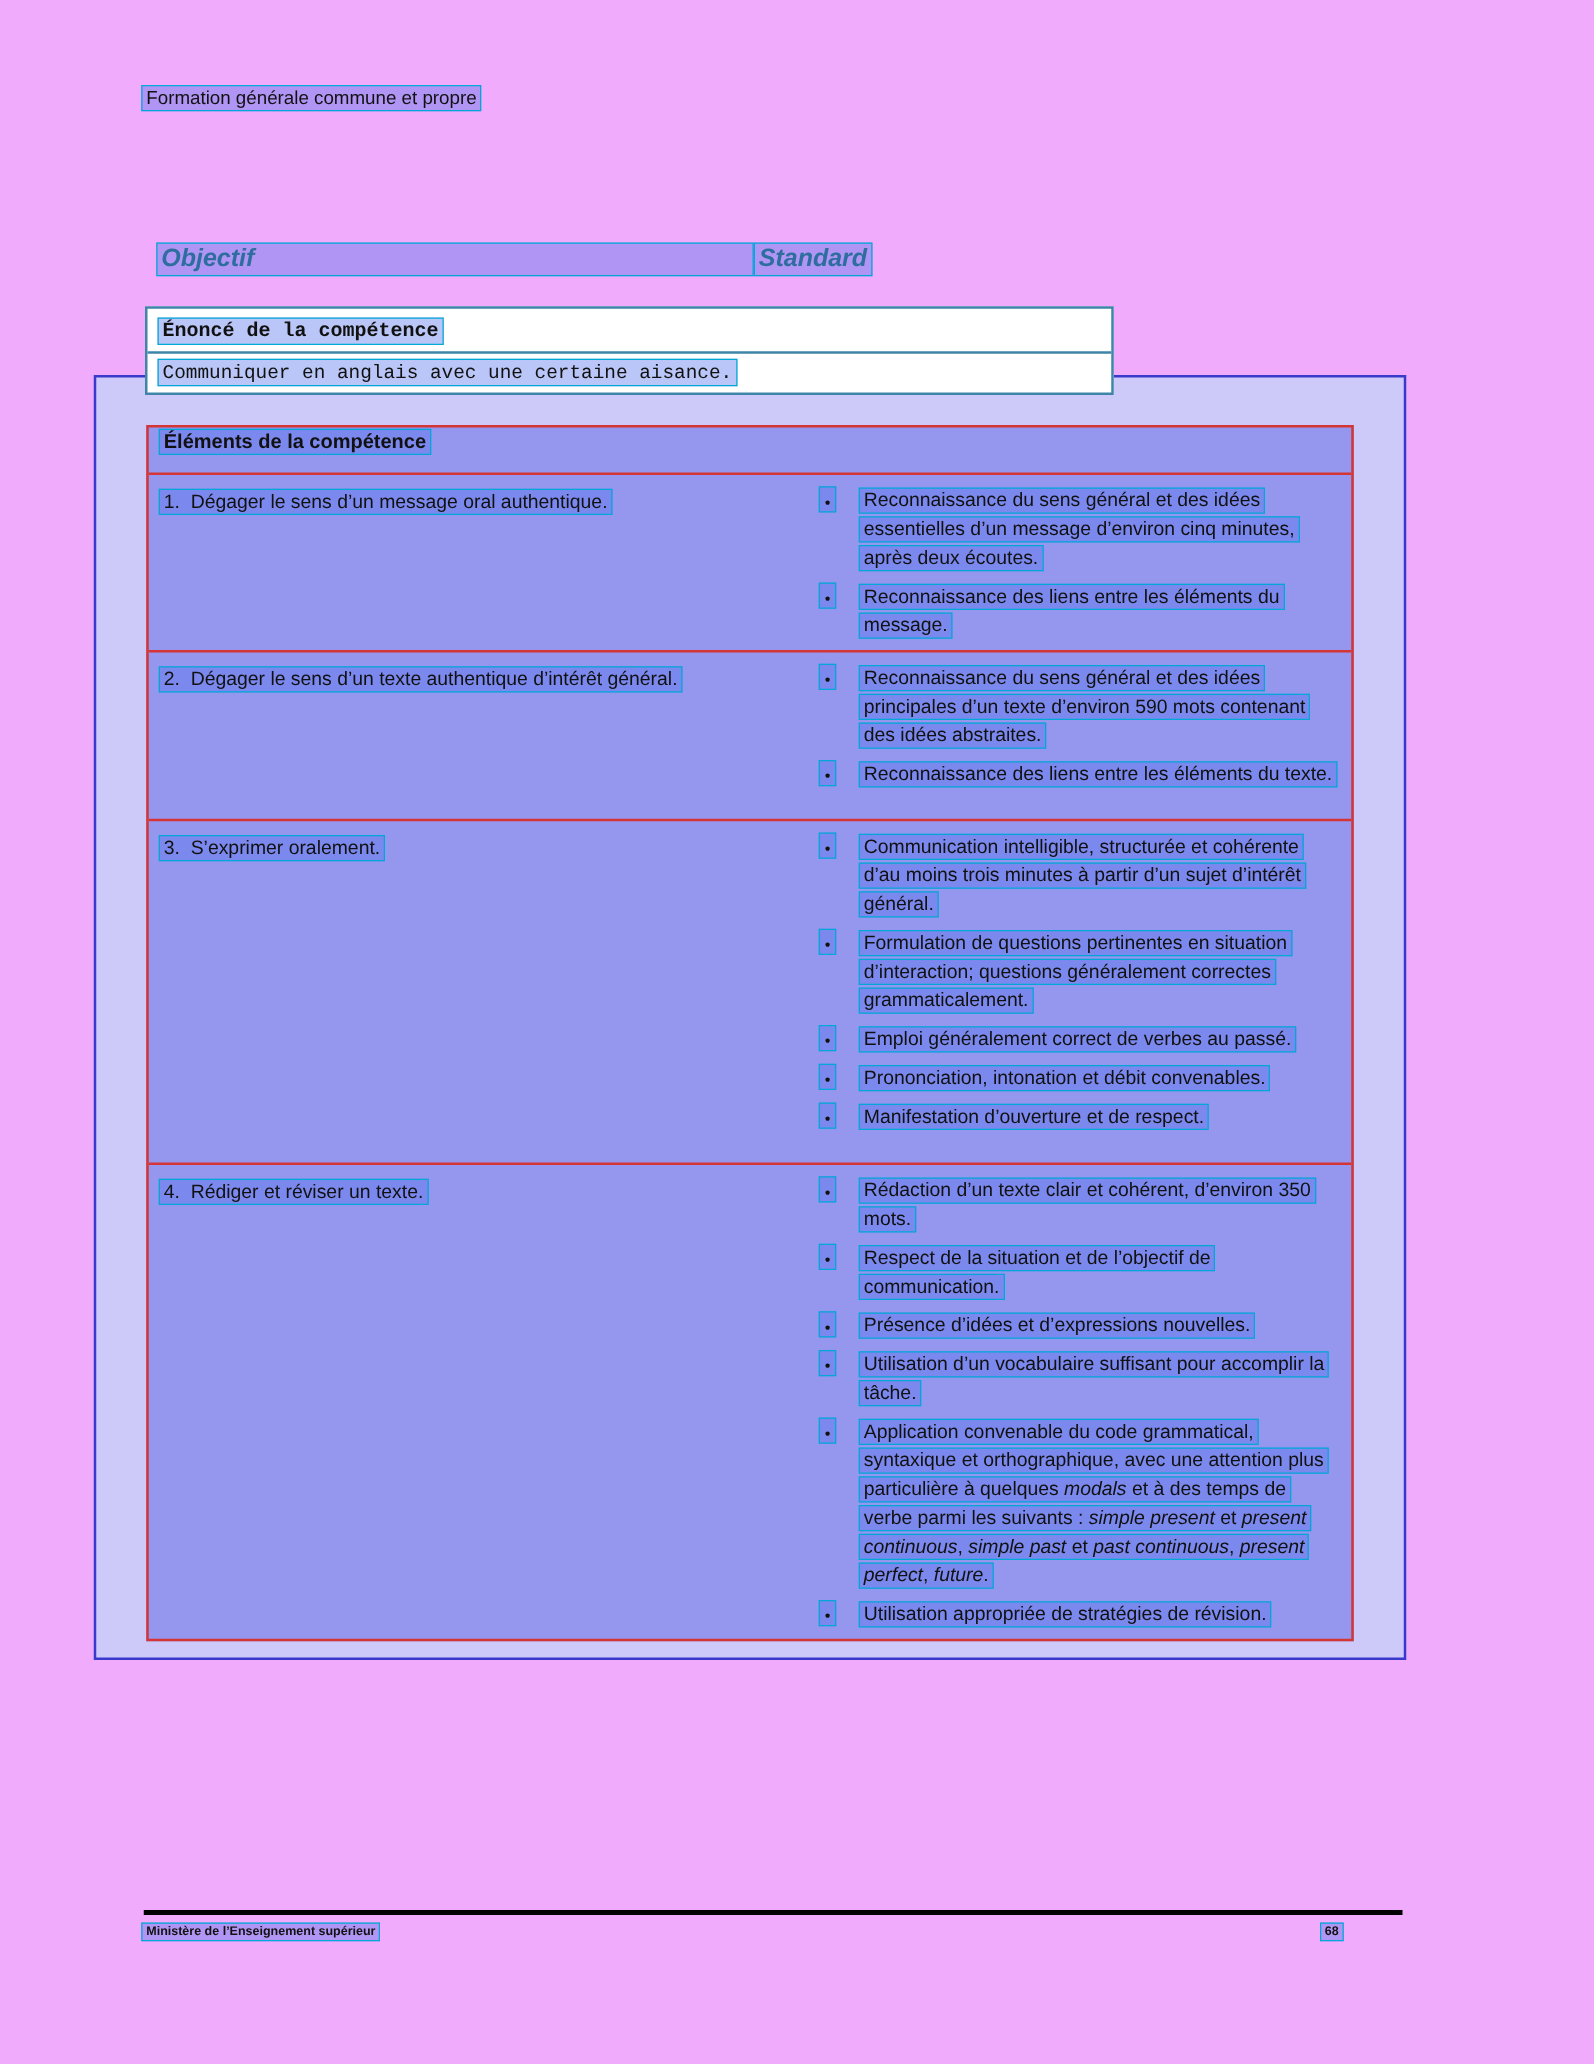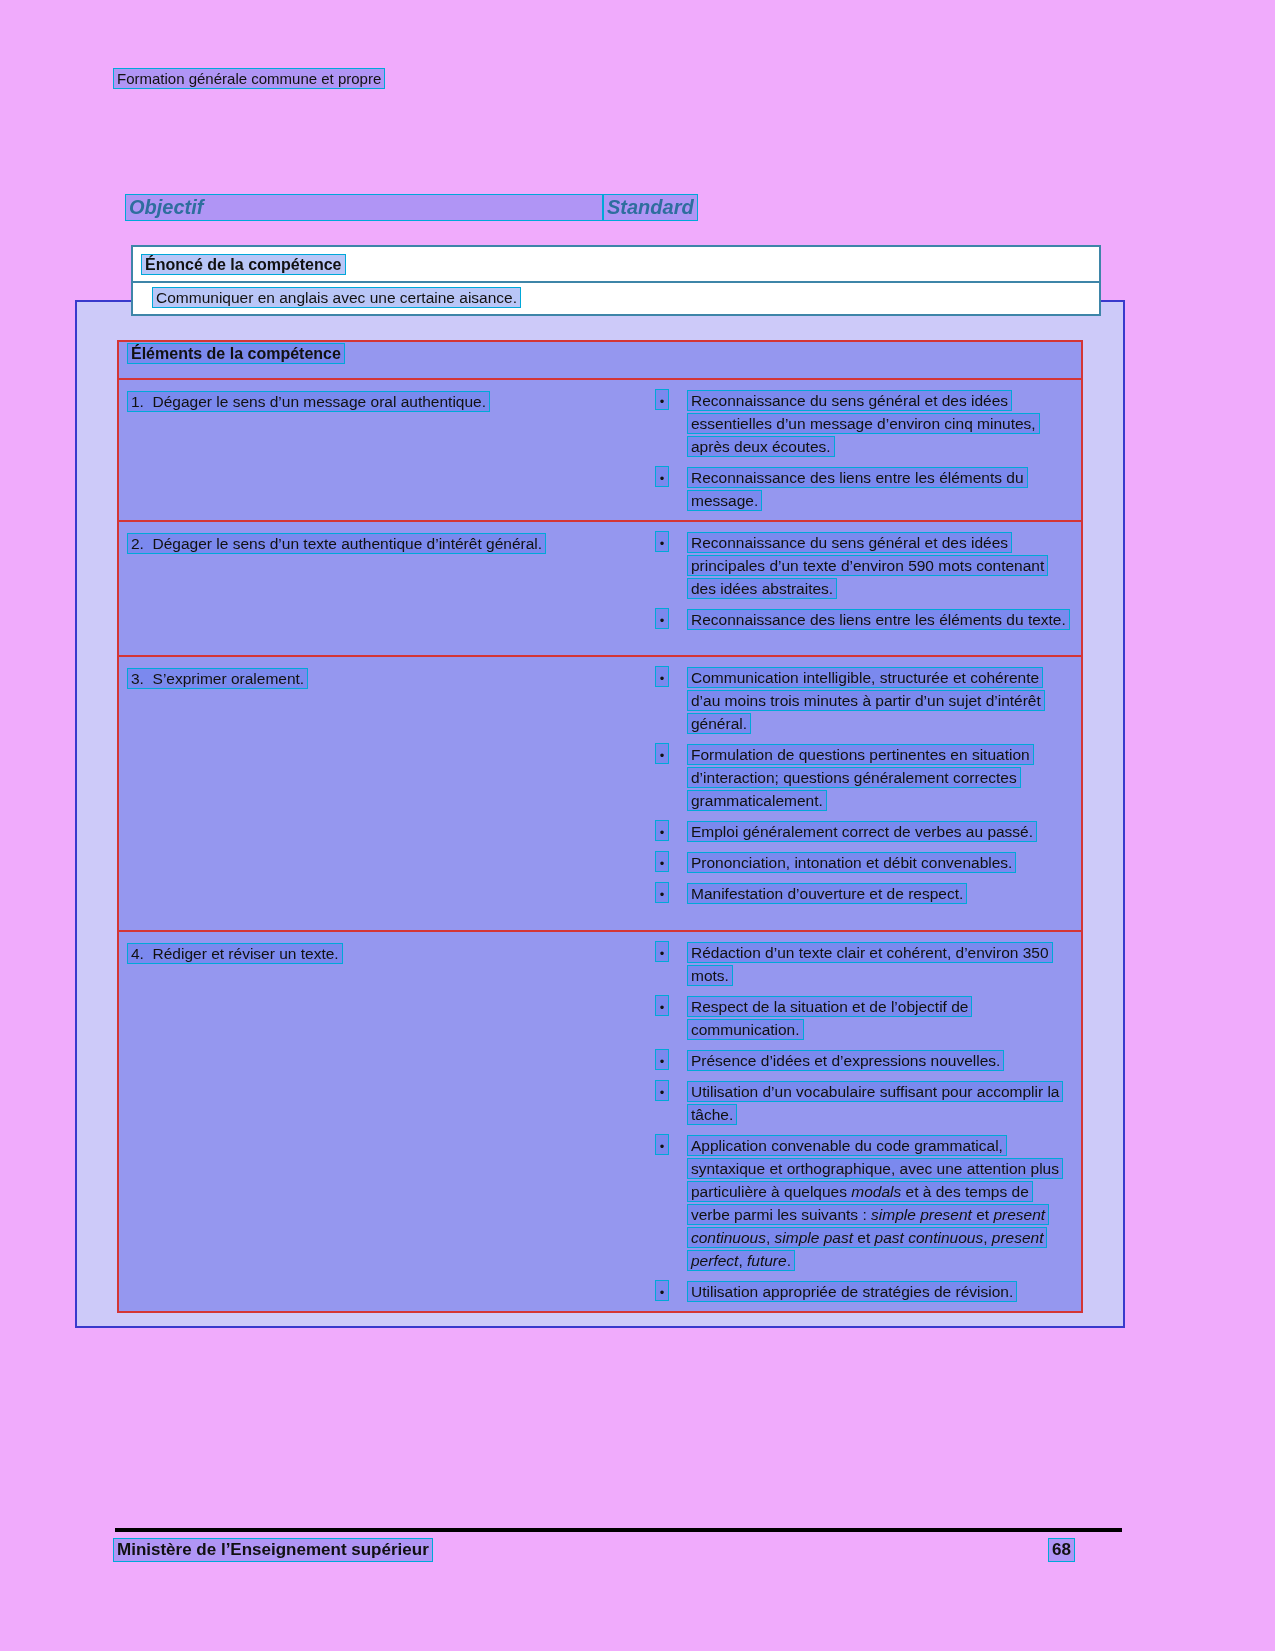--- a/index.html
+++ b/index.html
@@ -34,26 +34,27 @@
     display:flex; align-items:center; justify-content:space-between;
     padding:0 8px; font-size:15.5px;
   }
 
   .col-heads{ position:absolute; left:125px; top:194px; width:960px;
     font-size:20px; font-weight:bold; font-style:italic; color:var(--heading-blue); }
   .obj{ display:inline-block; width:478px; }
   .std{ display:inline-block; }
 
   .enonce-box{
-    position:absolute; left:131px; top:245px; width:970px; background:#fff;
+    position:absolute; left:116px; top:245px; width:775px; background:#fff;
     border:2px solid var(--teal);
+    font-family:Liberation Mono, monospace;
   }
   .enonce-head{ padding:9px 8px 7px; border-bottom:2px solid var(--teal);
     font-weight:bold; font-size:16px; }
-  .enonce-text{ padding:6px 19px 7px; font-size:15.5px; }
+  .enonce-text{ padding:6px 8px 7px; font-size:15.5px; }
 
   .overlay{
     position:absolute; left:75px; top:300px; width:1050px; height:1028px;
     background:var(--overlay-bg); border:2px solid var(--overlay-border);
   }
 
   .comp-table{
     position:absolute; left:117px; top:340px; width:966px;
     background:var(--table-bg); border:2px solid var(--table-red);
     font-size:15.5px; line-height:23px;
@@ -69,21 +70,21 @@
   .hang{ display:block; padding-left:26px; text-indent:-26px; }
   ul.crit{ list-style:none; }
   li.crit-item{ display:flex; margin-bottom:8px; }
   .b-dot{ flex:0 0 14px; width:14px; margin-right:18px; text-align:center;
     font-size:13px; line-height:21px; height:21px; align-self:flex-start; }
   .b-text{ flex:1; }
   .r1{ min-height:137px; } .r2{ min-height:135px; } .r3{ min-height:275px; } .r4{ min-height:363px; }
 
   .footer-rule{ position:absolute; left:115px; top:1528px; width:1007px; height:4px; background:#000; }
   .footer{ position:absolute; left:113px; top:1538px; width:962px;
-    display:flex; justify-content:space-between; font-size:17px; font-weight:bold; }
+    display:flex; justify-content:space-between; font-size:10px; font-weight:bold; }
   i{ font-style:italic; }
 </style>
 </head>
 <body>
 
 <div class="page">
 
   <div class="top-note"><span class="hl">Formation générale commune et propre</span></div>
 
 

